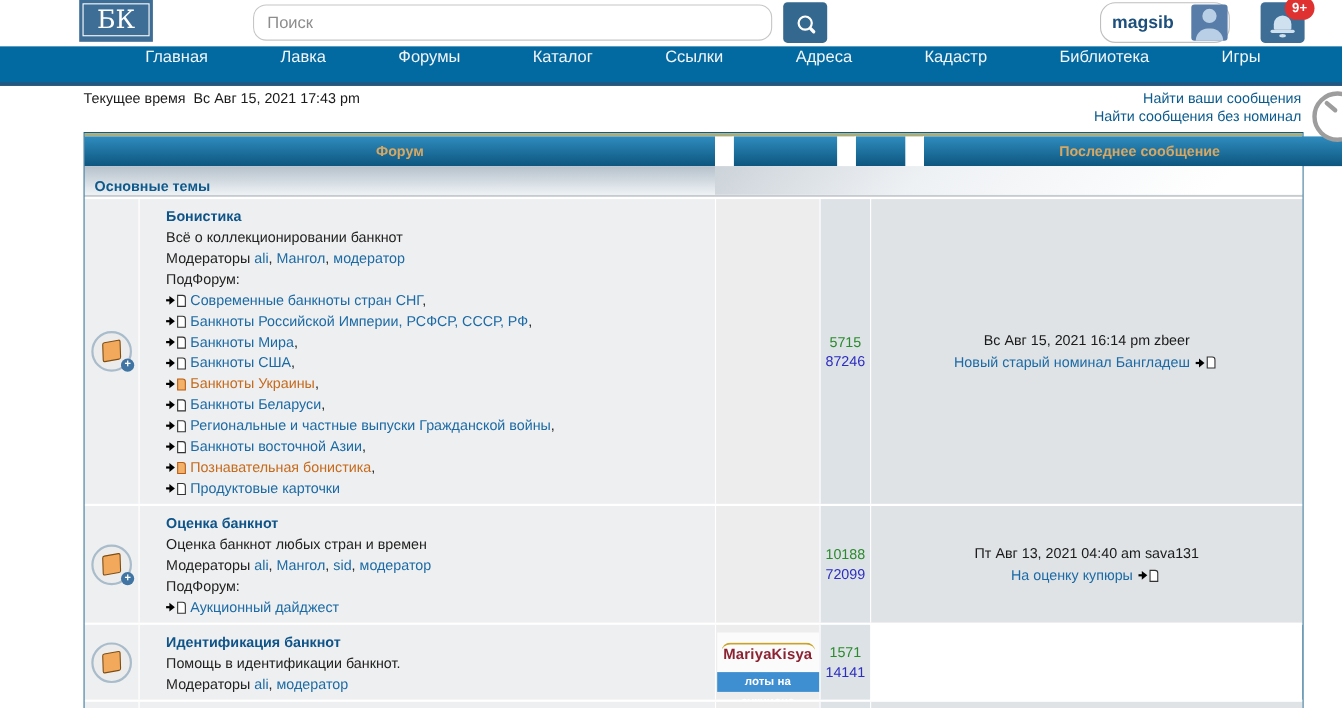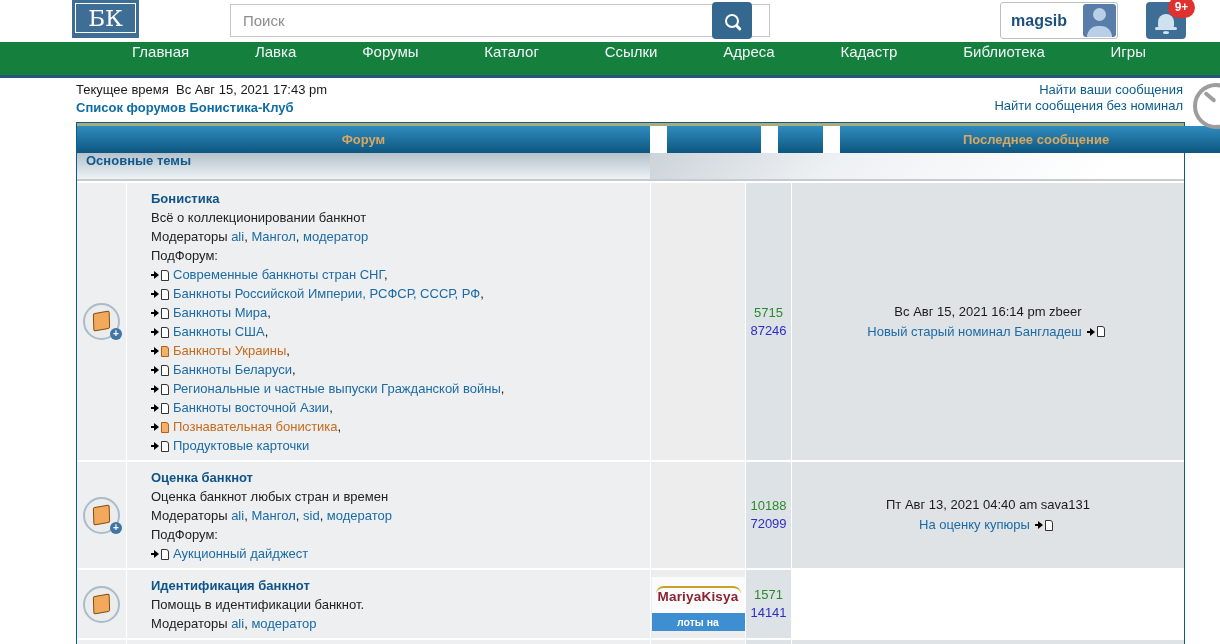--- a/index.html
+++ b/index.html
@@ -6,45 +6,45 @@
   body { background:#fff; }
   .page { position:relative; width:1220px; height:644px; overflow:hidden; background:#fff;
           font-family:"Liberation Sans", sans-serif; }
 
   
   .topbar { position:relative; height:42px; background:#fff; }
   .logo { position:absolute; left:72px; top:0; width:67px; height:38px; background:#3e6d96;
           display:block; text-decoration:none; }
   .logo-inner { border:1px solid #fff; margin:3px; height:30px; display:flex; align-items:center;
           justify-content:center; color:#fff; font-family:"DejaVu Serif", serif; font-size:23px; }
-  .search { position:absolute; left:230px; top:4px; width:540px; height:33px; border:1px solid #c6c6c6;
-          border-radius:0; padding:0 12px; font-size:15px; color:#444; font-family:"Liberation Sans",sans-serif; }
+  .search { position:absolute; left:230px; top:4px; width:472px; height:33px; border:1px solid #c6c6c6;
+          border-radius:12px; padding:0 12px; font-size:15px; color:#444; font-family:"Liberation Sans",sans-serif; }
   .search::placeholder { color:#8d8d8d; }
   .search-btn { position:absolute; left:712px; top:2px; width:40px; height:37px; background:#35688f;
           border:none; border-radius:4px; cursor:pointer; display:flex; align-items:center; justify-content:center; }
   .mag { position:relative; width:14px; height:14px; border:2px solid #fff; border-radius:50%; display:inline-block; }
   .mag::after { content:''; position:absolute; right:-5px; bottom:-3px; width:7px; height:2.5px;
           background:#fff; transform:rotate(45deg); border-radius:2px; }
   .userbox { position:absolute; left:1000px; top:2px; width:118px; height:37px; background:#fff;
-          border:1px solid #bfbfbf; border-radius:3px; display:flex; align-items:center; padding:1px 1px 1px 10px; }
+          border:1px solid #bfbfbf; border-radius:14px; display:flex; align-items:center; padding:1px 1px 1px 10px; }
   .uname { font-size:16px; font-weight:bold; color:#1c4f7c; }
   .avatar { width:33px; height:33px; background:#587da8; border-radius:3px; position:relative;
           overflow:hidden; margin-left:auto; }
   .av-head { position:absolute; top:4px; left:10px; width:13px; height:13px; border-radius:50%; background:#b9cfe6; }
   .av-body { position:absolute; bottom:-4px; left:4px; width:25px; height:15px; border-radius:11px 11px 0 0; background:#b9cfe6; }
   .bellbox { position:absolute; left:1146px; top:2px; width:40px; height:37px; background:#3e6d96;
           border-radius:4px; display:flex; align-items:center; justify-content:center; cursor:pointer; }
   .bell { position:relative; width:16px; height:13px; background:#cfe0ef; border-radius:8px 8px 1px 1px; display:inline-block; }
   .bell::before { content:''; position:absolute; left:-3px; bottom:-3px; width:22px; height:3px; background:#cfe0ef; border-radius:2px; }
   .bell::after { content:''; position:absolute; left:5px; bottom:-7px; width:6px; height:3px; border-radius:50%; background:#cfe0ef; }
   .badge { position:absolute; left:1168px; top:-3px; min-width:27px; height:21px; background:#e03131;
           color:#fff; border-radius:11px; font-size:12px; font-weight:bold; text-align:center; line-height:21px; z-index:3; }
 
   
-  .nav { height:36px; background:#15803d; border-bottom:3px solid #27557d; display:flex;
+  .nav { height:36px; background:#0369a1; border-bottom:3px solid #27557d; display:flex;
          align-items:center; justify-content:space-between; padding:0 74px 15px 132px;gap:48px; }
   .nav-item { color:#f2f5f8; font-size:15px; text-decoration:none; }
 
   
   .crumbs { margin:4px 37px 0 76px; width:1107px; display:flex; justify-content:space-between; }
   .crumb-left { font-size:13px; color:#1a1a1a; line-height:16px; }
   .time-line { margin-bottom:2px; }
   .index-title { color:#0d6ca3; font-weight:bold; text-decoration:none; font-size:13px; }
   .crumb-right { text-align:right; font-size:13px; line-height:16px; }
   .crumb-right a { display:block; color:#0b5b8d; text-decoration:none; }
@@ -53,21 +53,21 @@
   .corner-circle::before { content:''; position:absolute; left:6px; top:8px; width:14px; height:4px;
          background:#9d9d9d; transform:rotate(40deg); border-radius:2px; }
 
   
   .board { margin:6px 0 0 76px; width:1109px; border:1px solid #0f5a86; background:#fff; }
   .thead { display:grid; grid-template-columns:573px 95px 46px 393px; border-top:3px solid #a9ad7c;gap:16px; }
   .th { height:27px; background:linear-gradient(#2f8cbe,#0d567f); color:#d8a863; font-size:13px;
         font-weight:bold; display:flex; align-items:center; justify-content:center; }
   .th + .th { border-left:1px solid #fff; }
   .cat-row { display:grid; grid-template-columns:573px 534px; border-bottom:2px solid #c6cbd0; }
-  .cat-left { height:26px; background:linear-gradient(#b5c1cb,#eef2f5); display:flex; align-items:flex-start; padding-left:9px; }
+  .cat-left { height:26px; background:linear-gradient(#b5c1cb,#eef2f5); display:flex; align-items:flex-end; padding-left:9px; }
   .cat-left a { font-size:13px; font-weight:bold; color:#0f5a8c; text-decoration:none; }
   .cat-right { background:linear-gradient(135deg,#ccd3d9 0%,#eef1f4 35%,#ffffff 85%); }
 
   .frow { display:grid; grid-template-columns:49px 524px 95px 46px 393px; border-top:2px solid #fff; }
   .c-icon { background:#eeeff0; display:flex; align-items:center; justify-content:center; }
   .c-main { background:#eeeff0; border-left:1px solid #fff; padding:6px 8px 5px 24px; font-size:13px; line-height:19px; color:#222; }
   .c-ad   { background:#ededee; border-left:1px solid #fff; display:flex; align-items:center; justify-content:center; }
   .c-num  { background:#dde2e7; border-left:1px solid #fff; display:flex; flex-direction:column;
             justify-content:center; align-items:center; font-size:13px; line-height:18px; }
   .c-last { background:#dfe3e6; border-left:1px solid #fff; display:flex; flex-direction:column;
@@ -143,21 +143,20 @@
       <a class="nav-item">Библиотека</a>
       <a class="nav-item">Игры</a>
     </div>
 
   <div class="crumbs">
     <div class="crumb-left">
       <div class="time-line">
         <span>Текущее время</span>&nbsp;
         <span>Вс Авг 15, 2021 17:43 pm</span>
       </div>
-      <a class="index-title" href="#">Список форумов Бонистика-Клуб</a>
     </div>
     <div class="crumb-right" id="findlinks">
         <a>Найти ваши сообщения</a>
         <a>Найти сообщения без номинал</a>
       </div>
   </div>
 
   <div class="corner-circle"></div>
 
   <div class="board">

